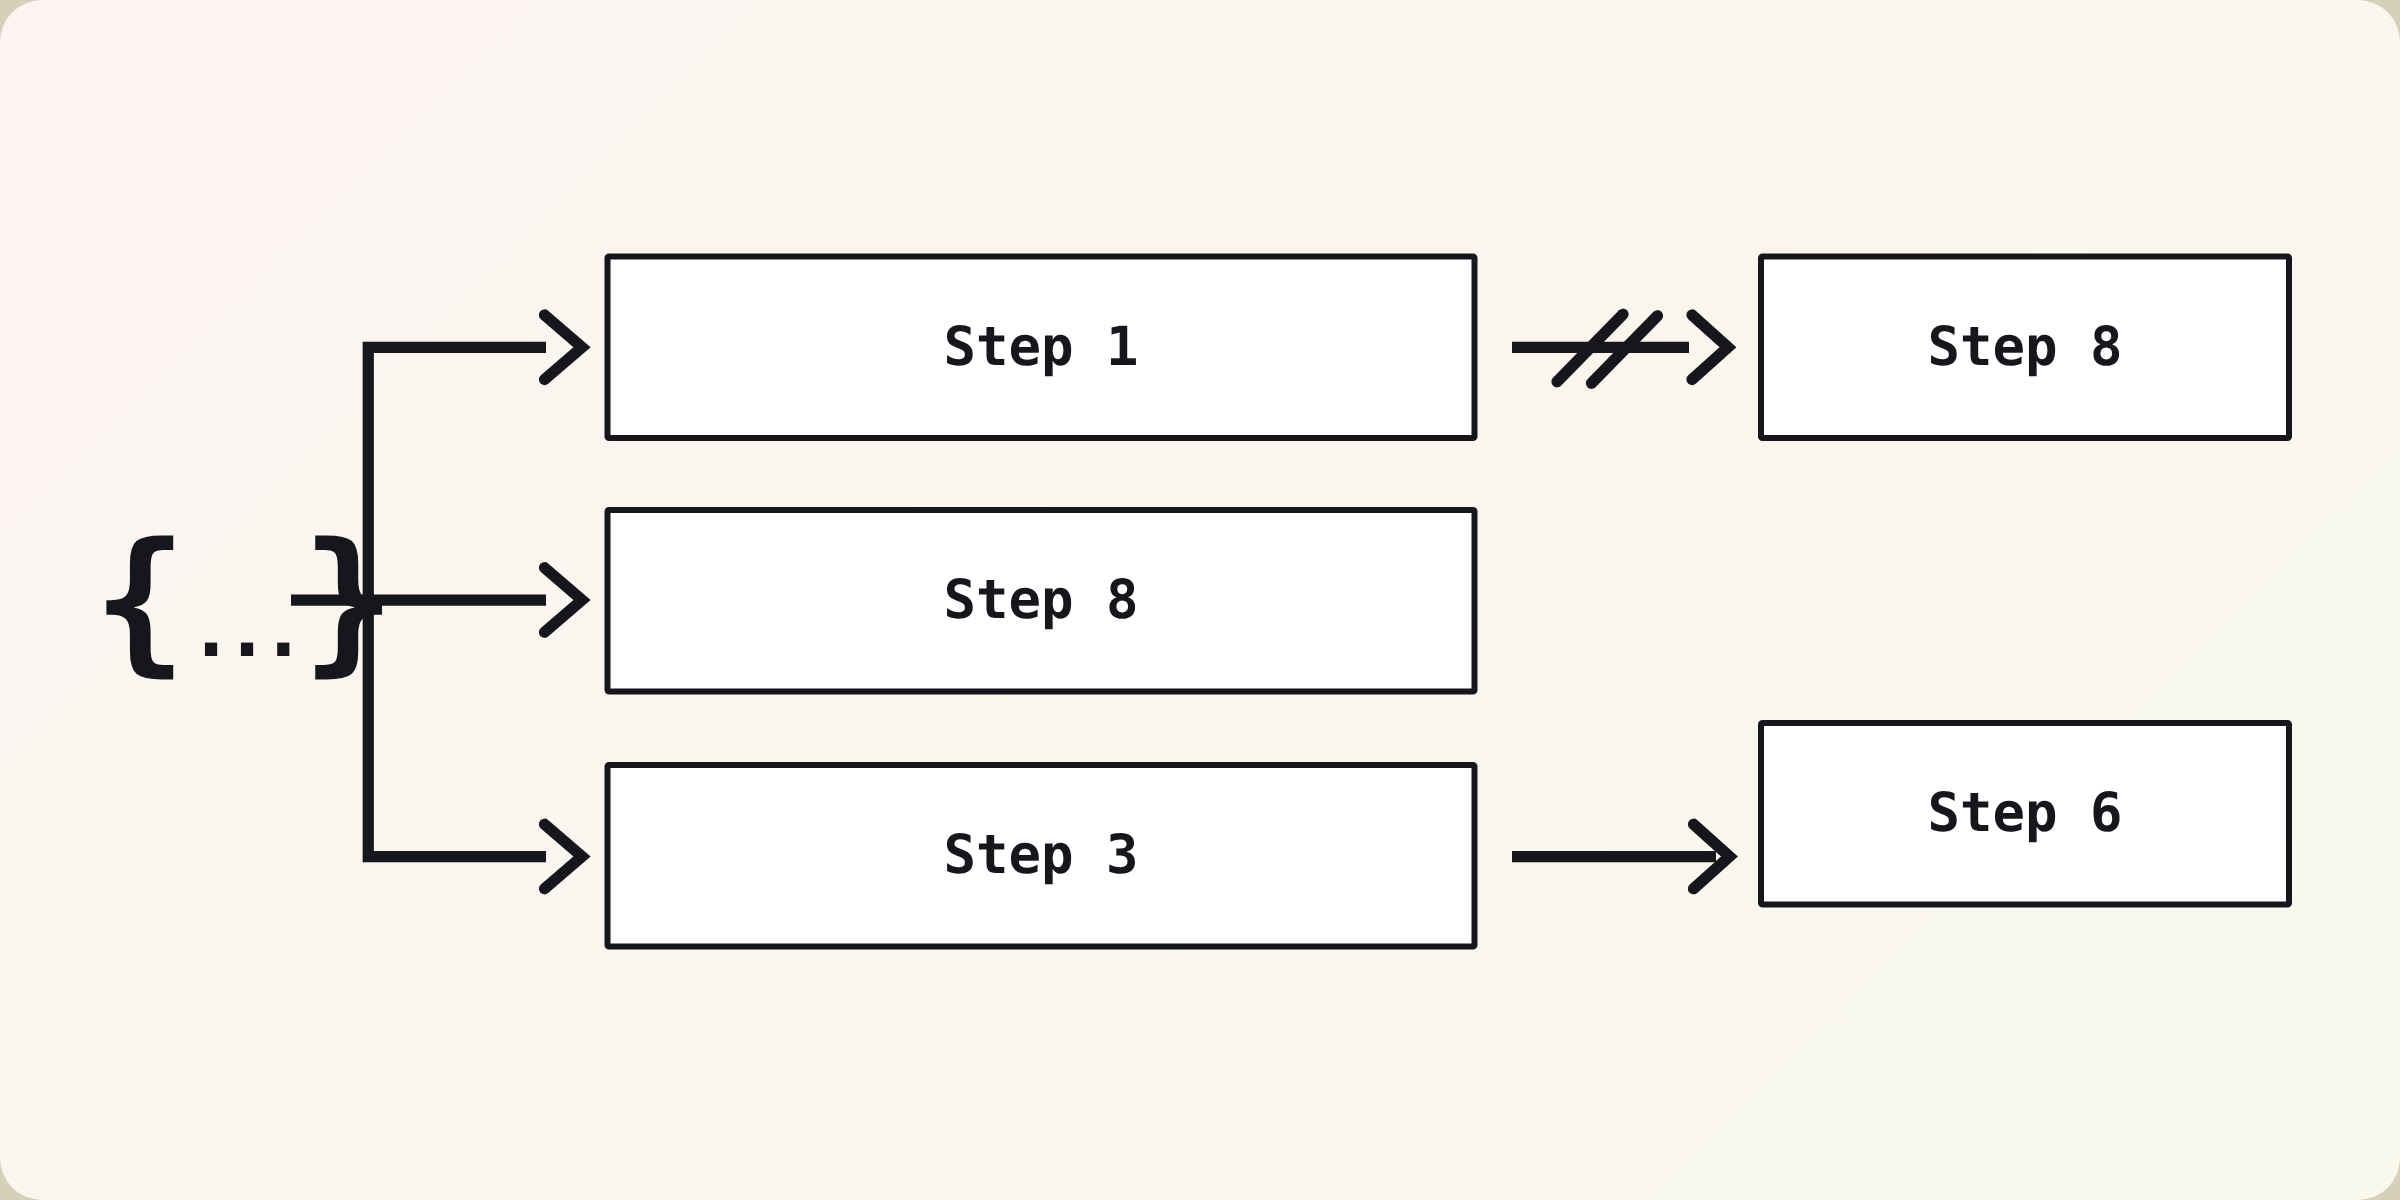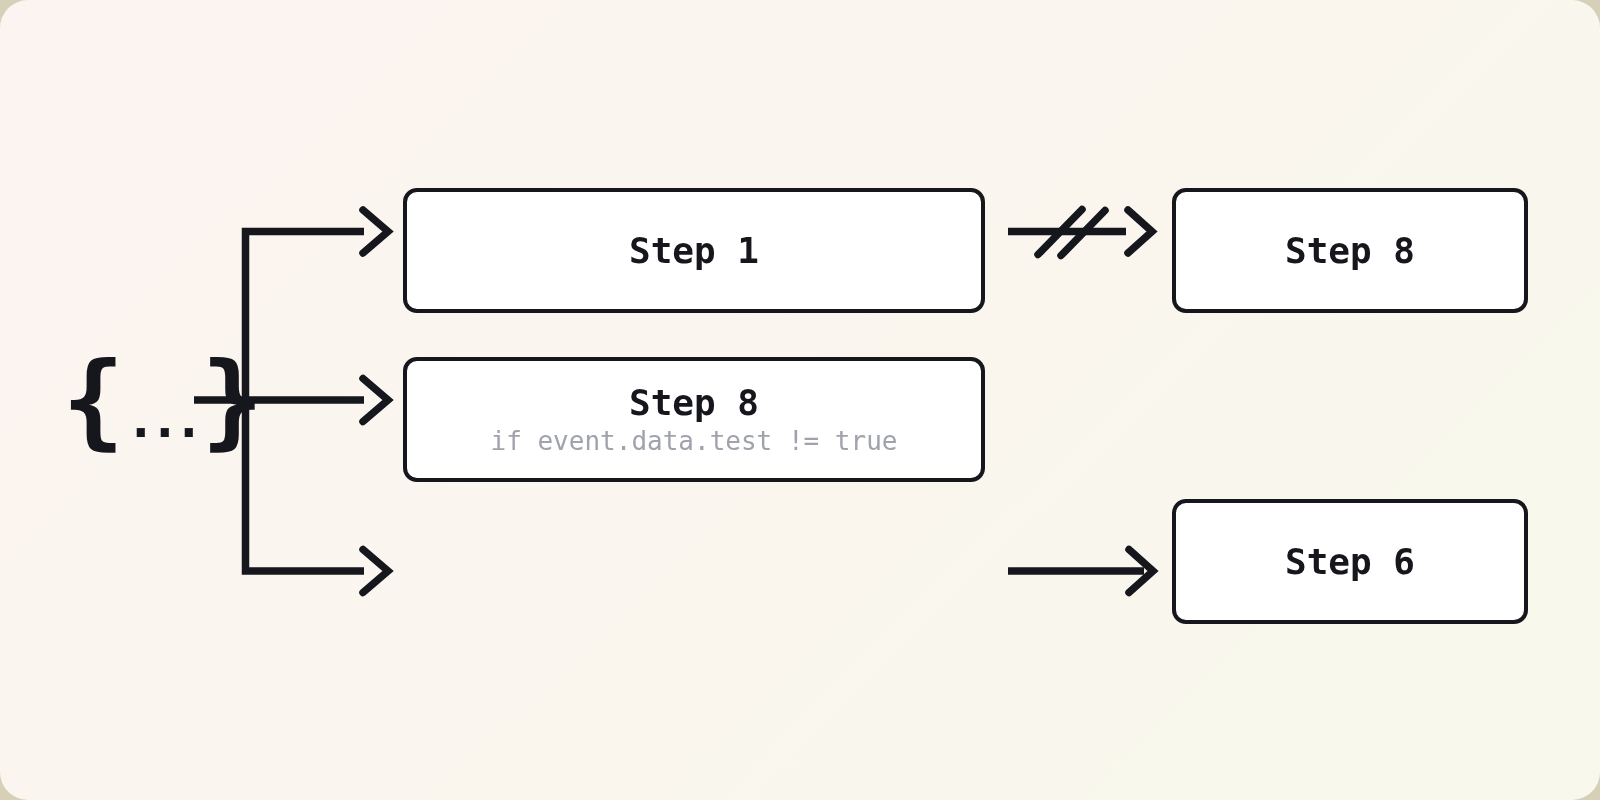--- a/index.html
+++ b/index.html
@@ -25,27 +25,26 @@
     top: 0;
     width: 1600px;
     height: 800px;
     pointer-events: none;
   }
   .node {
     position: absolute;
     box-sizing: border-box;
     background: #ffffff;
     border: 4px solid #16161d;
-    border-radius: 14px;
+    border-radius: 3px;
     display: flex;
     flex-direction: column;
     align-items: center;
     justify-content: center;
     gap: 2px;
-    margin-top: 19px;
   }
   .node .label {
     font-family: "DejaVu Sans Mono", "Liberation Mono", monospace;
     font-weight: bold;
     font-size: 36px;
     line-height: 1.15;
     color: #16161d;
     white-space: pre;
   }
   .node .condition {
@@ -123,23 +122,25 @@
     <span class="dots">...</span>
     <span class="brace">}</span>
   </div>
 
   <div class="node" id="node-step-1">
     <div class="label">Step 1</div>
   </div>
 
   <div class="node" id="node-step-2">
     <div class="label">Step 8</div>
-    <div class="condition">if event.data.test != true</div>
   </div>
 
+  <div class="node" id="node-step-3">
+    <div class="label">Step 3</div>
+  </div>
 
   <div class="node" id="node-step-5">
     <div class="label">Step 8</div>
   </div>
 
   <div class="node" id="node-step-6">
     <div class="label">Step 6</div>
   </div>
 
 </div>

